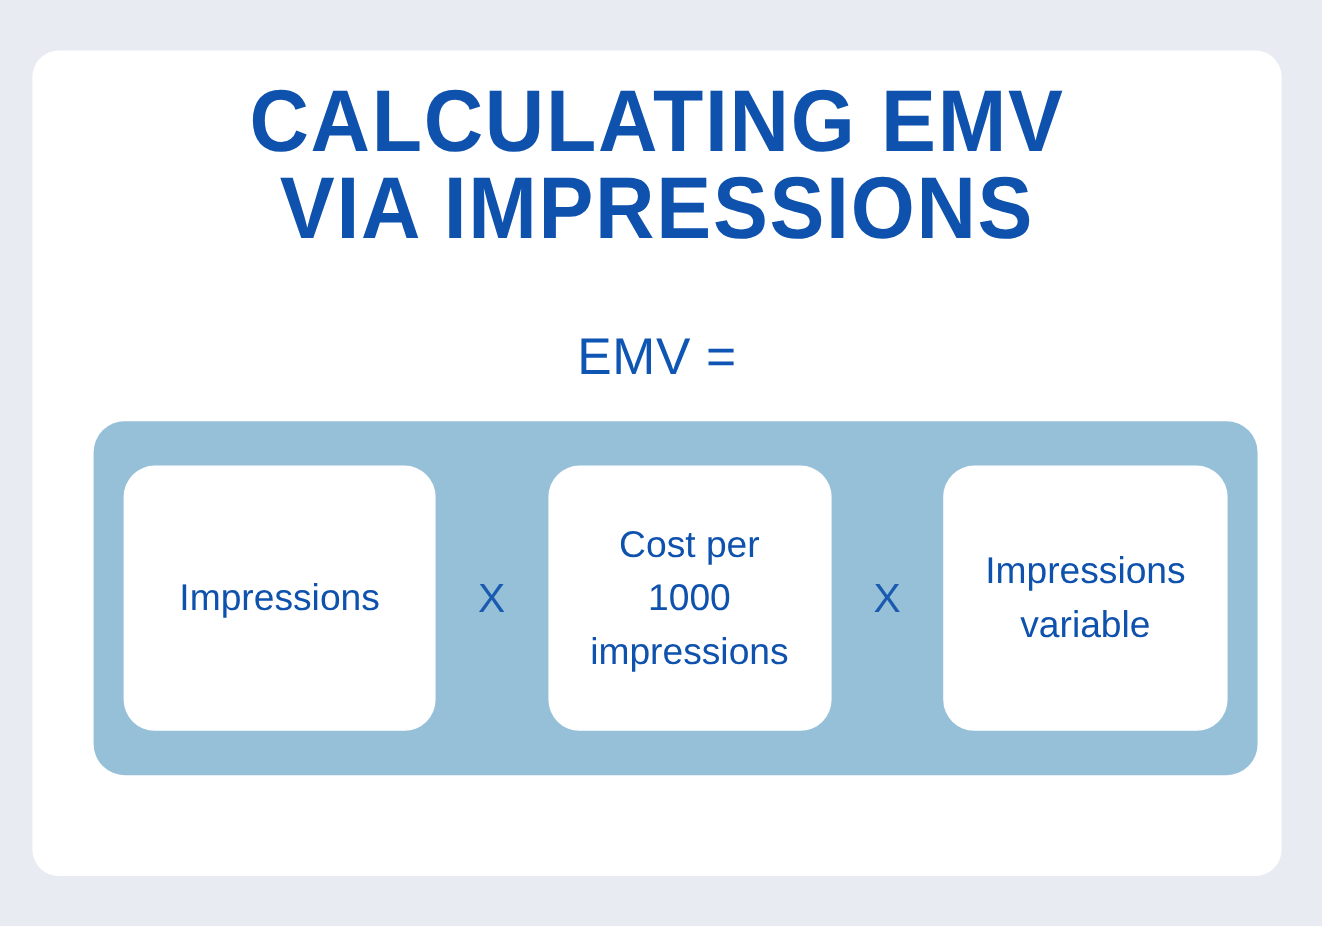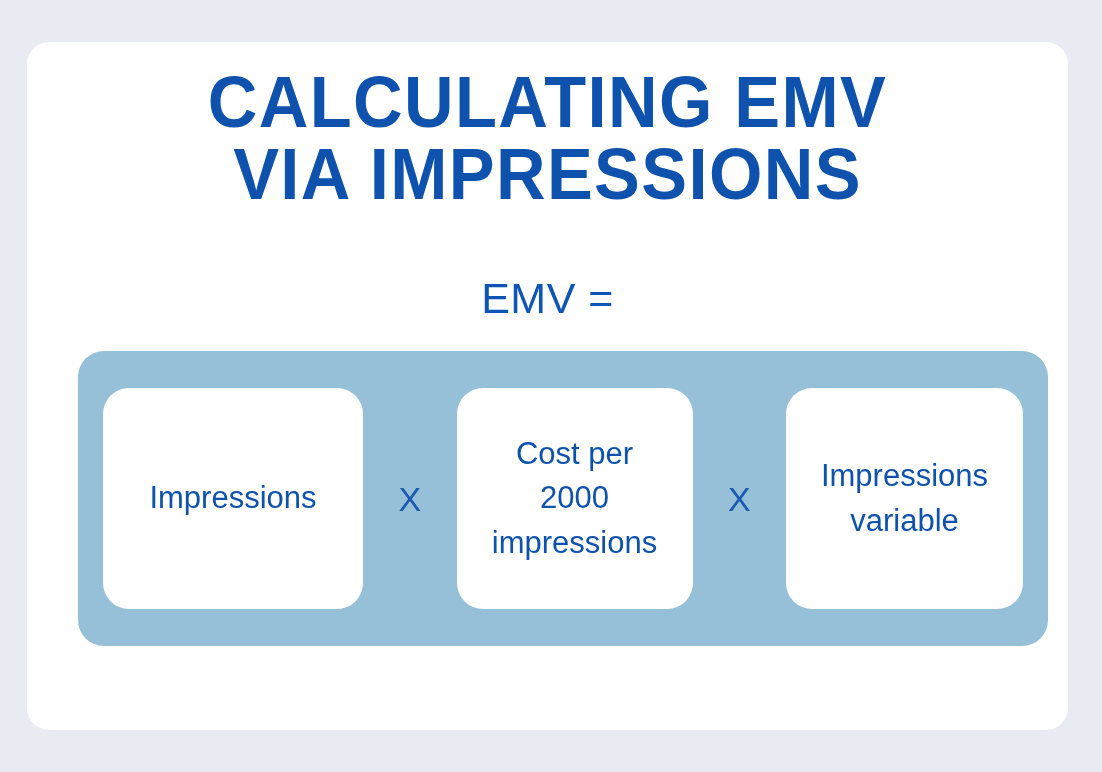--- a/index.html
+++ b/index.html
@@ -153,21 +153,21 @@
       <div class="formula-row">
 
         <div class="term-card term-1">
           <span class="term-text">Impressions</span>
         </div>
 
         <div class="operator">X</div>
 
         <div class="term-card term-2">
           <span class="term-text">Cost per
-2000
+1000
 impressions</span>
         </div>
 
         <div class="operator">X</div>
 
         <div class="term-card term-3">
           <span class="term-text">Impressions
 variable</span>
         </div>
 

